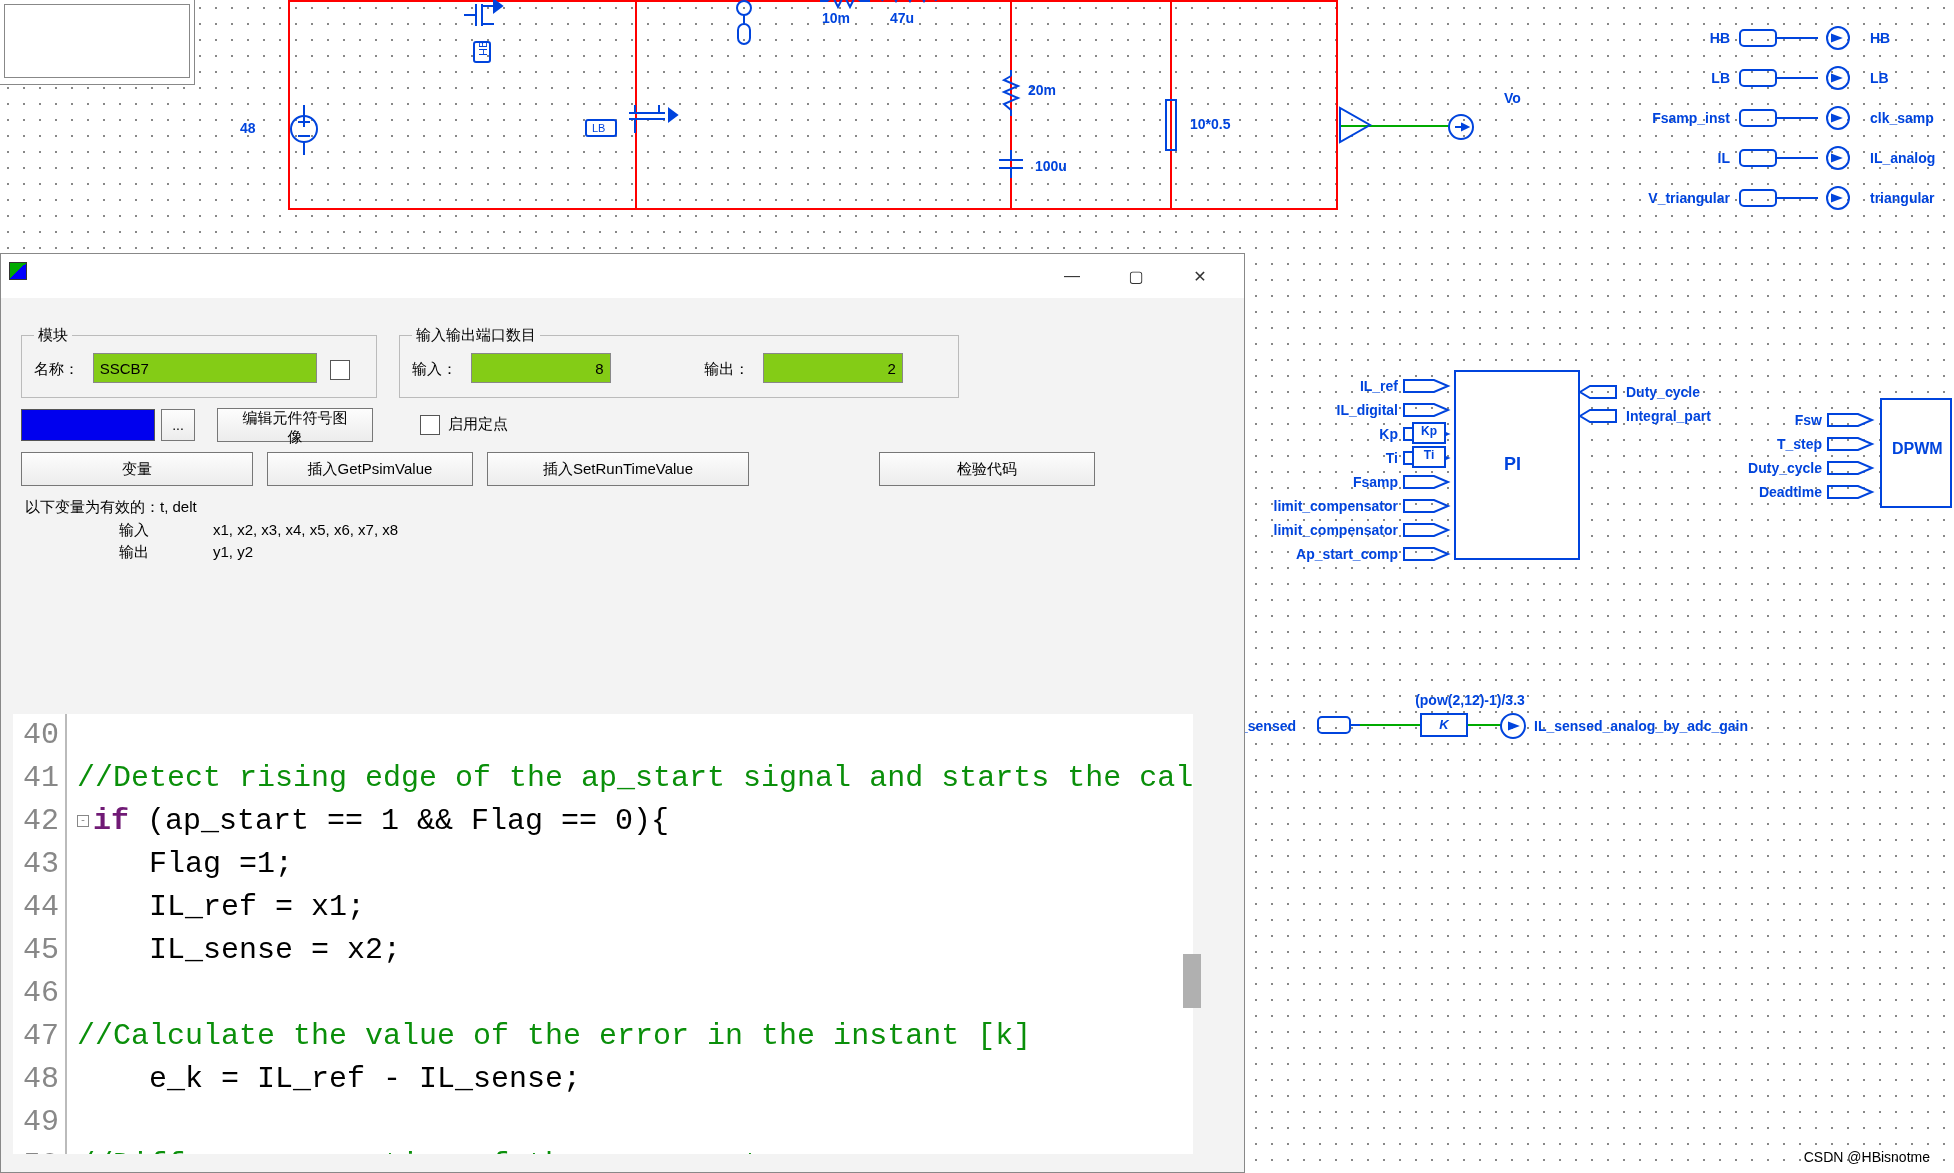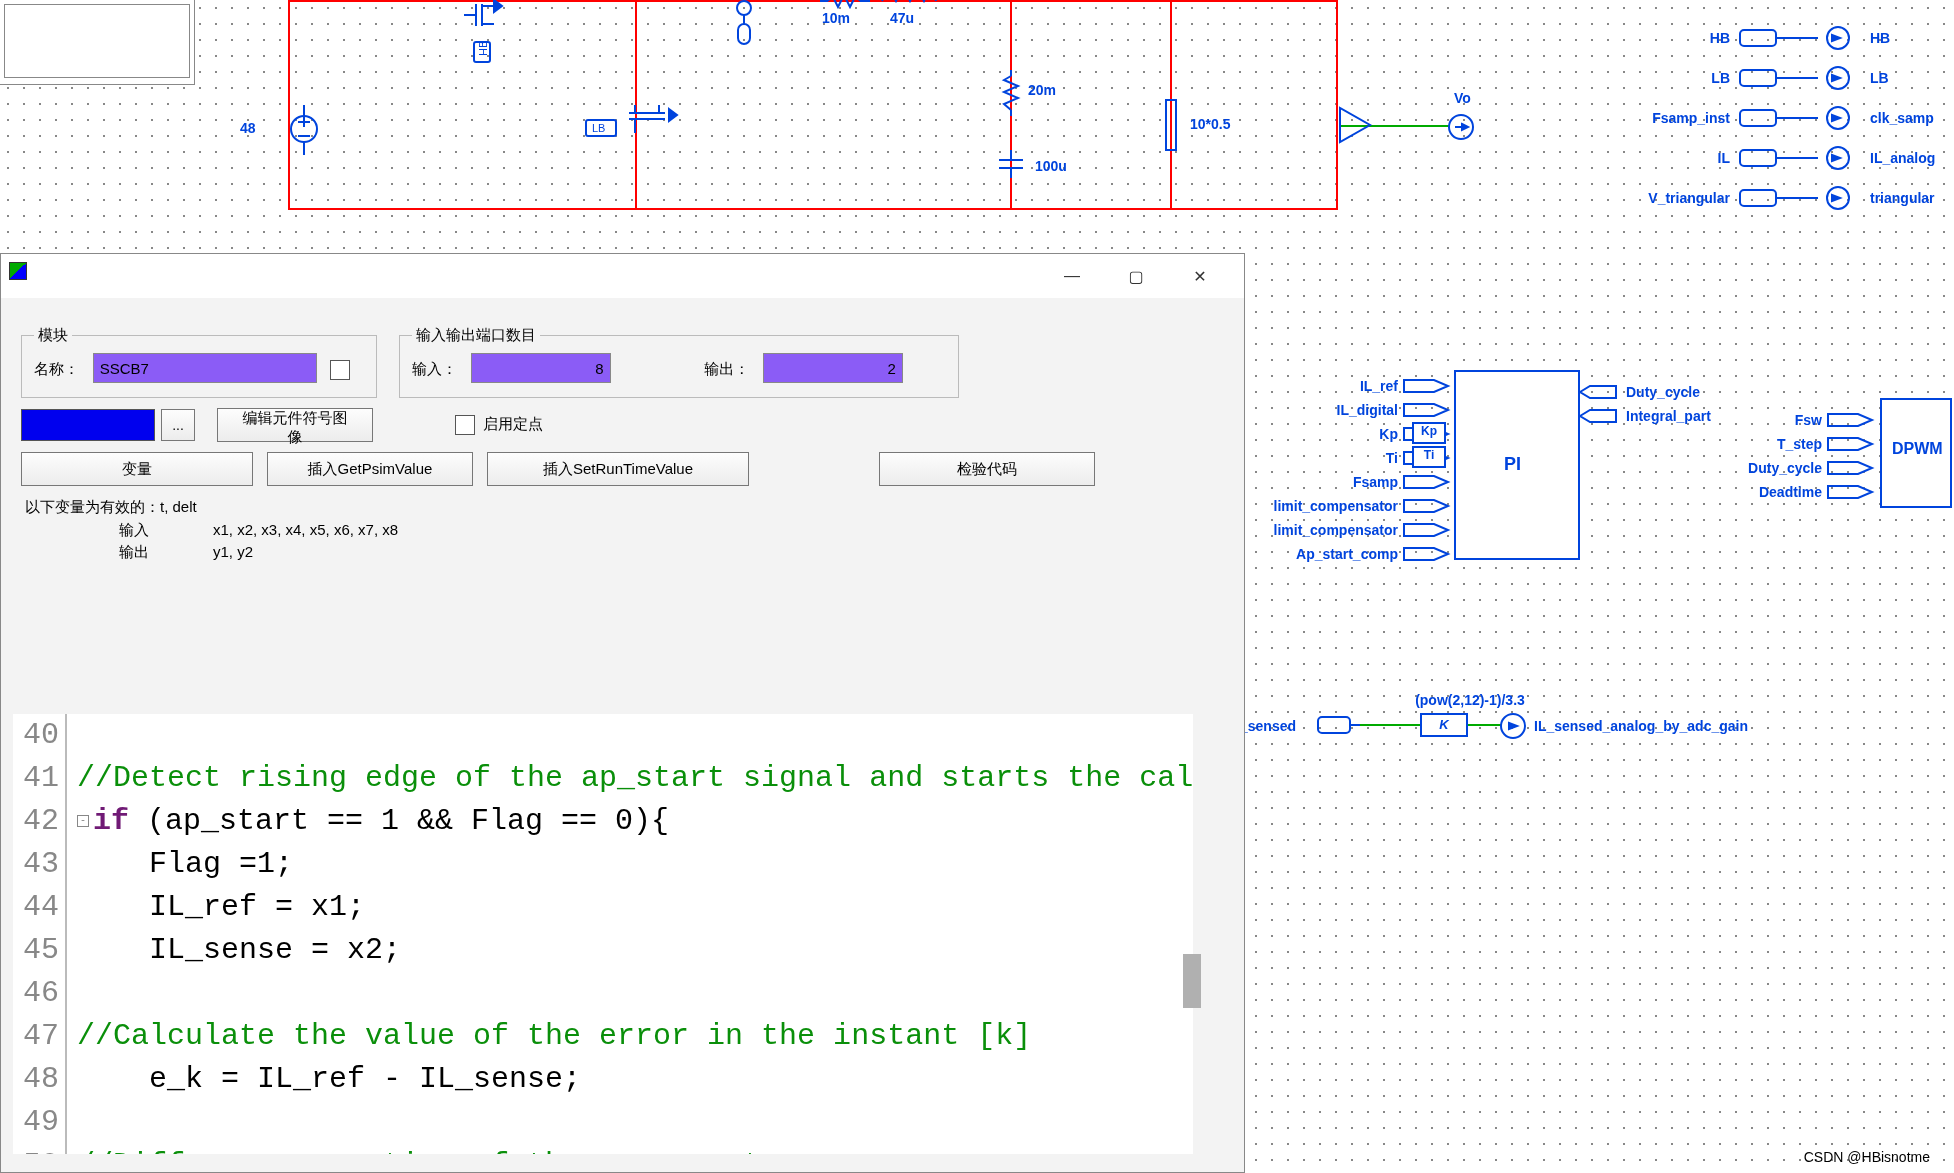--- a/index.html
+++ b/index.html
@@ -14,21 +14,21 @@
     .lbl{position:absolute;color:#0044dd;font-size:14px;font-weight:bold}
     .dialog{position:absolute;left:0;top:253px;width:1245px;height:920px;background:#f3f3f3;border:1px solid #888;}
     .titlebar{height:44px;background:#fff;display:flex;align-items:center;justify-content:flex-end;padding-right:12px}
     .titlebar .icon{position:absolute;left:8px;top:8px;width:18px;height:18px;background:linear-gradient(135deg,#0a0 50%,#00f 50%);border:1px solid #333}
     .winbtn{width:64px;height:40px;display:flex;align-items:center;justify-content:center;font-size:16px;color:#333}
     .dlg-body{padding:14px 20px}
     .row{display:flex;align-items:center;margin-bottom:10px}
     fieldset{border:1px solid #bbb;padding:8px 12px 14px;margin-right:22px}
     legend{padding:0 4px;font-size:15px}
     label.f{font-size:15px;margin-right:10px}
-    input.t{border:1px solid #888;background:#8b5cf6;font-size:15px;padding:4px 6px;height:30px}
+    input.t{border:1px solid #888;background:#84cc16;font-size:15px;padding:4px 6px;height:30px}
     button.b{border:1px solid #777;background:linear-gradient(#fdfdfd,#ececec);font-size:15px;height:34px;padding:0 18px}
     .checkbox{width:20px;height:20px;border:1px solid #555;background:#fff;display:inline-block;vertical-align:middle;margin-right:8px}
     .colorwell{width:134px;height:32px;background:#0000ee;border:1px solid #555;display:inline-block}
     .dots{width:34px;height:32px;border:1px solid #777;background:linear-gradient(#fdfdfd,#ececec);display:inline-flex;align-items:center;justify-content:center;font-size:14px;margin-left:6px}
     .vars{font-size:15px;line-height:1.5;margin-top:8px;margin-left:4px}
     .editor{position:absolute;left:12px;top:480px;width:1180px;height:440px;background:#fff;font-family:Liberation Mono, monospace;font-size:30px;line-height:43px;overflow:hidden;white-space:pre}
     .gut{display:inline-block;width:54px;text-align:right;color:#888;background:#fff;padding-right:6px;border-right:2px solid #bbb;margin-right:10px}
     .cm{color:#0a8f0a}
     .kw{color:#701a75;font-weight:bold}
     .fold{display:inline-block;width:12px;height:12px;border:1px solid #888;font-size:10px;text-align:center;line-height:10px;margin-right:4px;color:#888;vertical-align:middle}
@@ -131,21 +131,21 @@
 
 <div class="wire-g" style="left:1340px;top:125px;width:110px;height:2px"></div>
 <svg class="sch" style="left:1340px;top:108px" width="40" height="36">
     <polygon points="0,0 0,34 30,17"></polygon>
   </svg>
 <svg class="sch" style="left:1448px;top:114px" width="26" height="26">
     <circle cx="13" cy="13" r="12"></circle>
     <polyline points="7,13 11,13 16,13"></polyline>
     <polygon points="14,10 20,13 14,16" style="fill:#0044dd"></polygon>
   </svg>
-<span class="lbl" style="left:1454px;top:90px">Vo</span>
+<span class="lbl" style="left:1504px;top:90px">Vo</span>
 
 <div id="taglist">
     <span class="blk-lbl" style="left:1560px;top:30px;width:170px">HB</span>
     <svg class="sch" style="left:1740px;top:26px" width="120" height="24">
       <rect x="0" y="4" width="36" height="16" rx="4"></rect>
       <line x1="36" y1="12" x2="78" y2="12"></line>
       <circle cx="98" cy="12" r="11"></circle>
       <polygon points="92,9 100,12 92,15" style="fill:#0044dd"></polygon>
     </svg>
     <span class="blk-lbl l" style="left:1870px;top:30px;width:120px">HB</span>
@@ -289,21 +289,21 @@
         <label class="f">输入：</label>
         <input class="t" style="width: 140px; text-align: right;" value="8">
         <label class="f" style="margin-left:90px">输出：</label>
         <input class="t" style="width: 140px; text-align: right;" value="2">
       </fieldset>
     </div>
     <div class="row" style="margin-top:8px">
       <span class="colorwell"></span>
       <span class="dots">...</span>
       <button class="b" style="margin-left:22px;width:156px">编辑元件符号图像</button>
-      <span style="margin-left:82px"><span class="checkbox"></span><span style="font-size:15px">启用定点</span></span>
+      <span style="margin-left:47px"><span class="checkbox"></span><span style="font-size:15px">启用定点</span></span>
     </div>
     <div class="row" style="margin-top:8px">
       <button class="b" style="width:232px">变量</button>
       <button class="b" style="width:206px;margin-left:14px">插入GetPsimValue</button>
       <button class="b" style="width:262px;margin-left:14px">插入SetRunTimeValue</button>
       <button class="b" style="width:216px;margin-left:130px">检验代码</button>
     </div>
     <div class="vars">
       <span>以下变量为有效的：</span><span>t, delt</span><br>
       <span style="display:inline-block;width:94px;margin-left:94px">输入</span><span>x1, x2, x3, x4, x5, x6, x7, x8</span><br>

